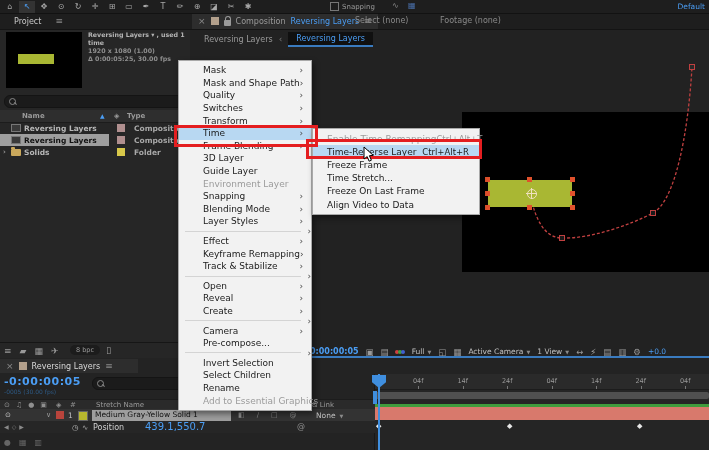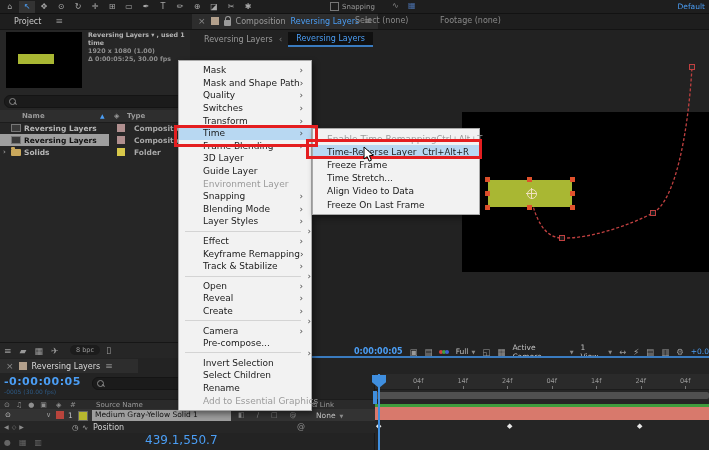--- a/index.html
+++ b/index.html
@@ -78,21 +78,21 @@
   #crumbrow .current{background:#101010;color:#4b9ef5;font-size:8px;padding:2px 8px;border-bottom:2px solid #3a7bbf;}
   #canvas{left:272px;top:83px;width:247px;height:160px;background:#000;}
   #motionsvg{left:265px;top:26px;z-index:2;}
   #solidrect{left:298px;top:151px;width:84px;height:27px;background:#a9b733;z-index:2;}
   .handle{position:absolute;width:5px;height:5px;background:#e0512c;}
   .anchor{position:absolute;left:39px;top:9px;width:8px;height:8px;border:1px solid #f0e0c0;border-radius:50%;}
   .anchor::before{content:"";position:absolute;left:3px;top:-2px;width:1px;height:11px;background:#f0e0c0;}
   .anchor::after{content:"";position:absolute;left:-2px;top:3px;width:11px;height:1px;background:#f0e0c0;}
   #vtoolbar{left:120px;top:316px;width:399px;height:13px;display:flex;align-items:center;gap:7px;font-size:7.5px;color:#b5b5b5;}
   .vic{color:#9a9a9a;font-size:8.5px;}
-  .vtc{color:#4b9ef5;font-weight:bold;font-size:8px;margin-left:44px;}
+  .vtc{color:#4b9ef5;font-weight:bold;font-size:8px;}
   .vdrop{display:flex;align-items:center;gap:3px;color:#c0c0c0;}
   .vdrop .chev{font-size:5px;color:#8a8a8a;}
   .rgbdots{display:flex;}
   .rgbdots i{width:4px;height:4px;border-radius:50%;display:block;margin-left:-1px;}
   #bluline{left:190px;top:356px;width:519px;height:2px;background:#3a7bbf;z-index:3;}
   .vexp{color:#4b9ef5;}
 
   
   #timeline{left:0;top:358px;width:709px;height:92px;background:#232323;z-index:1;}
   #ttab{left:0;top:1px;width:132px;height:14px;background:#2d2d2d;display:flex;align-items:center;padding-left:6px;gap:5px;}
@@ -118,21 +118,21 @@
   #trow1 .namebar{position:absolute;left:92px;top:1px;width:136px;height:20px;background:#9e9e9e;color:#111;
                   font-size:7.5px;line-height:10px;padding-left:3px;}
   #switches{position:absolute;left:238px;top:0;display:flex;gap:12px;height:12px;align-items:center;}
   .swi{color:#8f8f8f;font-size:7px;}
   #parentdrop{position:absolute;left:316px;top:2px;display:flex;gap:4px;align-items:center;color:#c0c0c0;font-size:7.5px;}
   #trow2{left:0;top:63px;width:375px;height:12px;background:#262626;}
   #kfnav{position:absolute;left:4px;top:2px;display:flex;gap:3px;color:#8a8a8a;font-size:6px;}
   #trow2 .stopw{position:absolute;left:72px;top:2px;color:#b0b0b0;font-size:7.5px;}
   #trow2 .graph{position:absolute;left:82px;top:2px;color:#9a9a9a;font-size:7.5px;}
   #trow2 .pname{position:absolute;left:93px;top:2px;color:#cfcfcf;font-size:8px;}
-  #trow2 .pval{position:absolute;left:145px;top:12px;color:#4b9ef5;font-size:12px;}
+  #trow2 .pval{position:absolute;left:145px;top:0;color:#4b9ef5;font-size:10px;}
   #trow2 .pick{position:absolute;left:297px;top:1px;color:#8f8f8f;font-size:8px;}
   #tbotticons{left:4px;top:80px;display:flex;gap:8px;color:#666;font-size:8px;}
 
   
   #ruler{left:375px;top:16px;width:334px;height:16px;background:#2a2a2a;border-bottom:1px solid #1c1c1c;display:flex;padding-left:21px;box-sizing:border-box;}
   .rlbl{width:44.5px;flex:none;text-align:center;color:#9a9a9a;font-size:6.5px;padding-top:3px;position:relative;}
   .rlbl::after{content:"";position:absolute;left:50%;bottom:0;width:1px;height:3px;background:#777;}
   #workarea{left:375px;top:34px;width:334px;height:7px;background:#505050;border-radius:2px;}
   #layerbar{left:375px;top:46px;width:334px;height:16px;background:#d8796c;border-top:3px solid #3f9b3c;box-sizing:border-box;}
   .kfd{position:absolute;top:64px;color:#e8e8e8;font-size:7px;z-index:2;}
@@ -413,21 +413,21 @@
     <div id="thead" class="abs">
       <span id="theadicons">
 
       <span class="thi">⊙</span>
           <span class="thi">♫</span>
           <span class="thi">●</span>
           <span class="thi">▣</span>
         </span>
       <span class="tagi">◈</span>
       <span class="hash">#</span>
-      <span class="srcname">Source Name</span>
+      <span class="srcname">Stretch Name</span>
       <span class="plink">&amp; Link</span>
     </div>
 
     <div id="trow1" class="abs">
       <span class="eye">⊙</span>
       <span class="chev">∨</span>
       <span class="lblbox"></span>
       <span class="lnum">1</span>
       <span class="swatch"></span>
       <span class="namebar">Medium Gray-Yellow Solid 1</span>
@@ -648,26 +648,26 @@
         <span class="smi-label">Freeze Frame</span>
         <span class="smi-short"></span>
       </div>
 
       <div class="smi">
         <span class="smi-label">Time Stretch...</span>
         <span class="smi-short"></span>
       </div>
 
       <div class="smi">
+        <span class="smi-label">Freeze On Last Frame</span>
+        <span class="smi-short"></span>
+      </div>
+
+      <div class="smi">
         <span class="smi-label">Align Video to Data</span>
-        <span class="smi-short"></span>
-      </div>
-
-      <div class="smi">
-        <span class="smi-label">Freeze On Last Frame</span>
         <span class="smi-short"></span>
       </div>
     </div>
 
   <div id="annTime" class="abs annbox"></div>
   <div id="annReverse" class="abs annbox"></div>
   <svg id="cursor" class="abs" width="12" height="17">
     <path d="M1,1 L1,13 L4.2,10.6 L6.1,15.2 L8.4,14.2 L6.4,9.7 L10.3,9.4 Z" fill="#ffffff" stroke="#000" stroke-width="1"></path>
   </svg>
 

